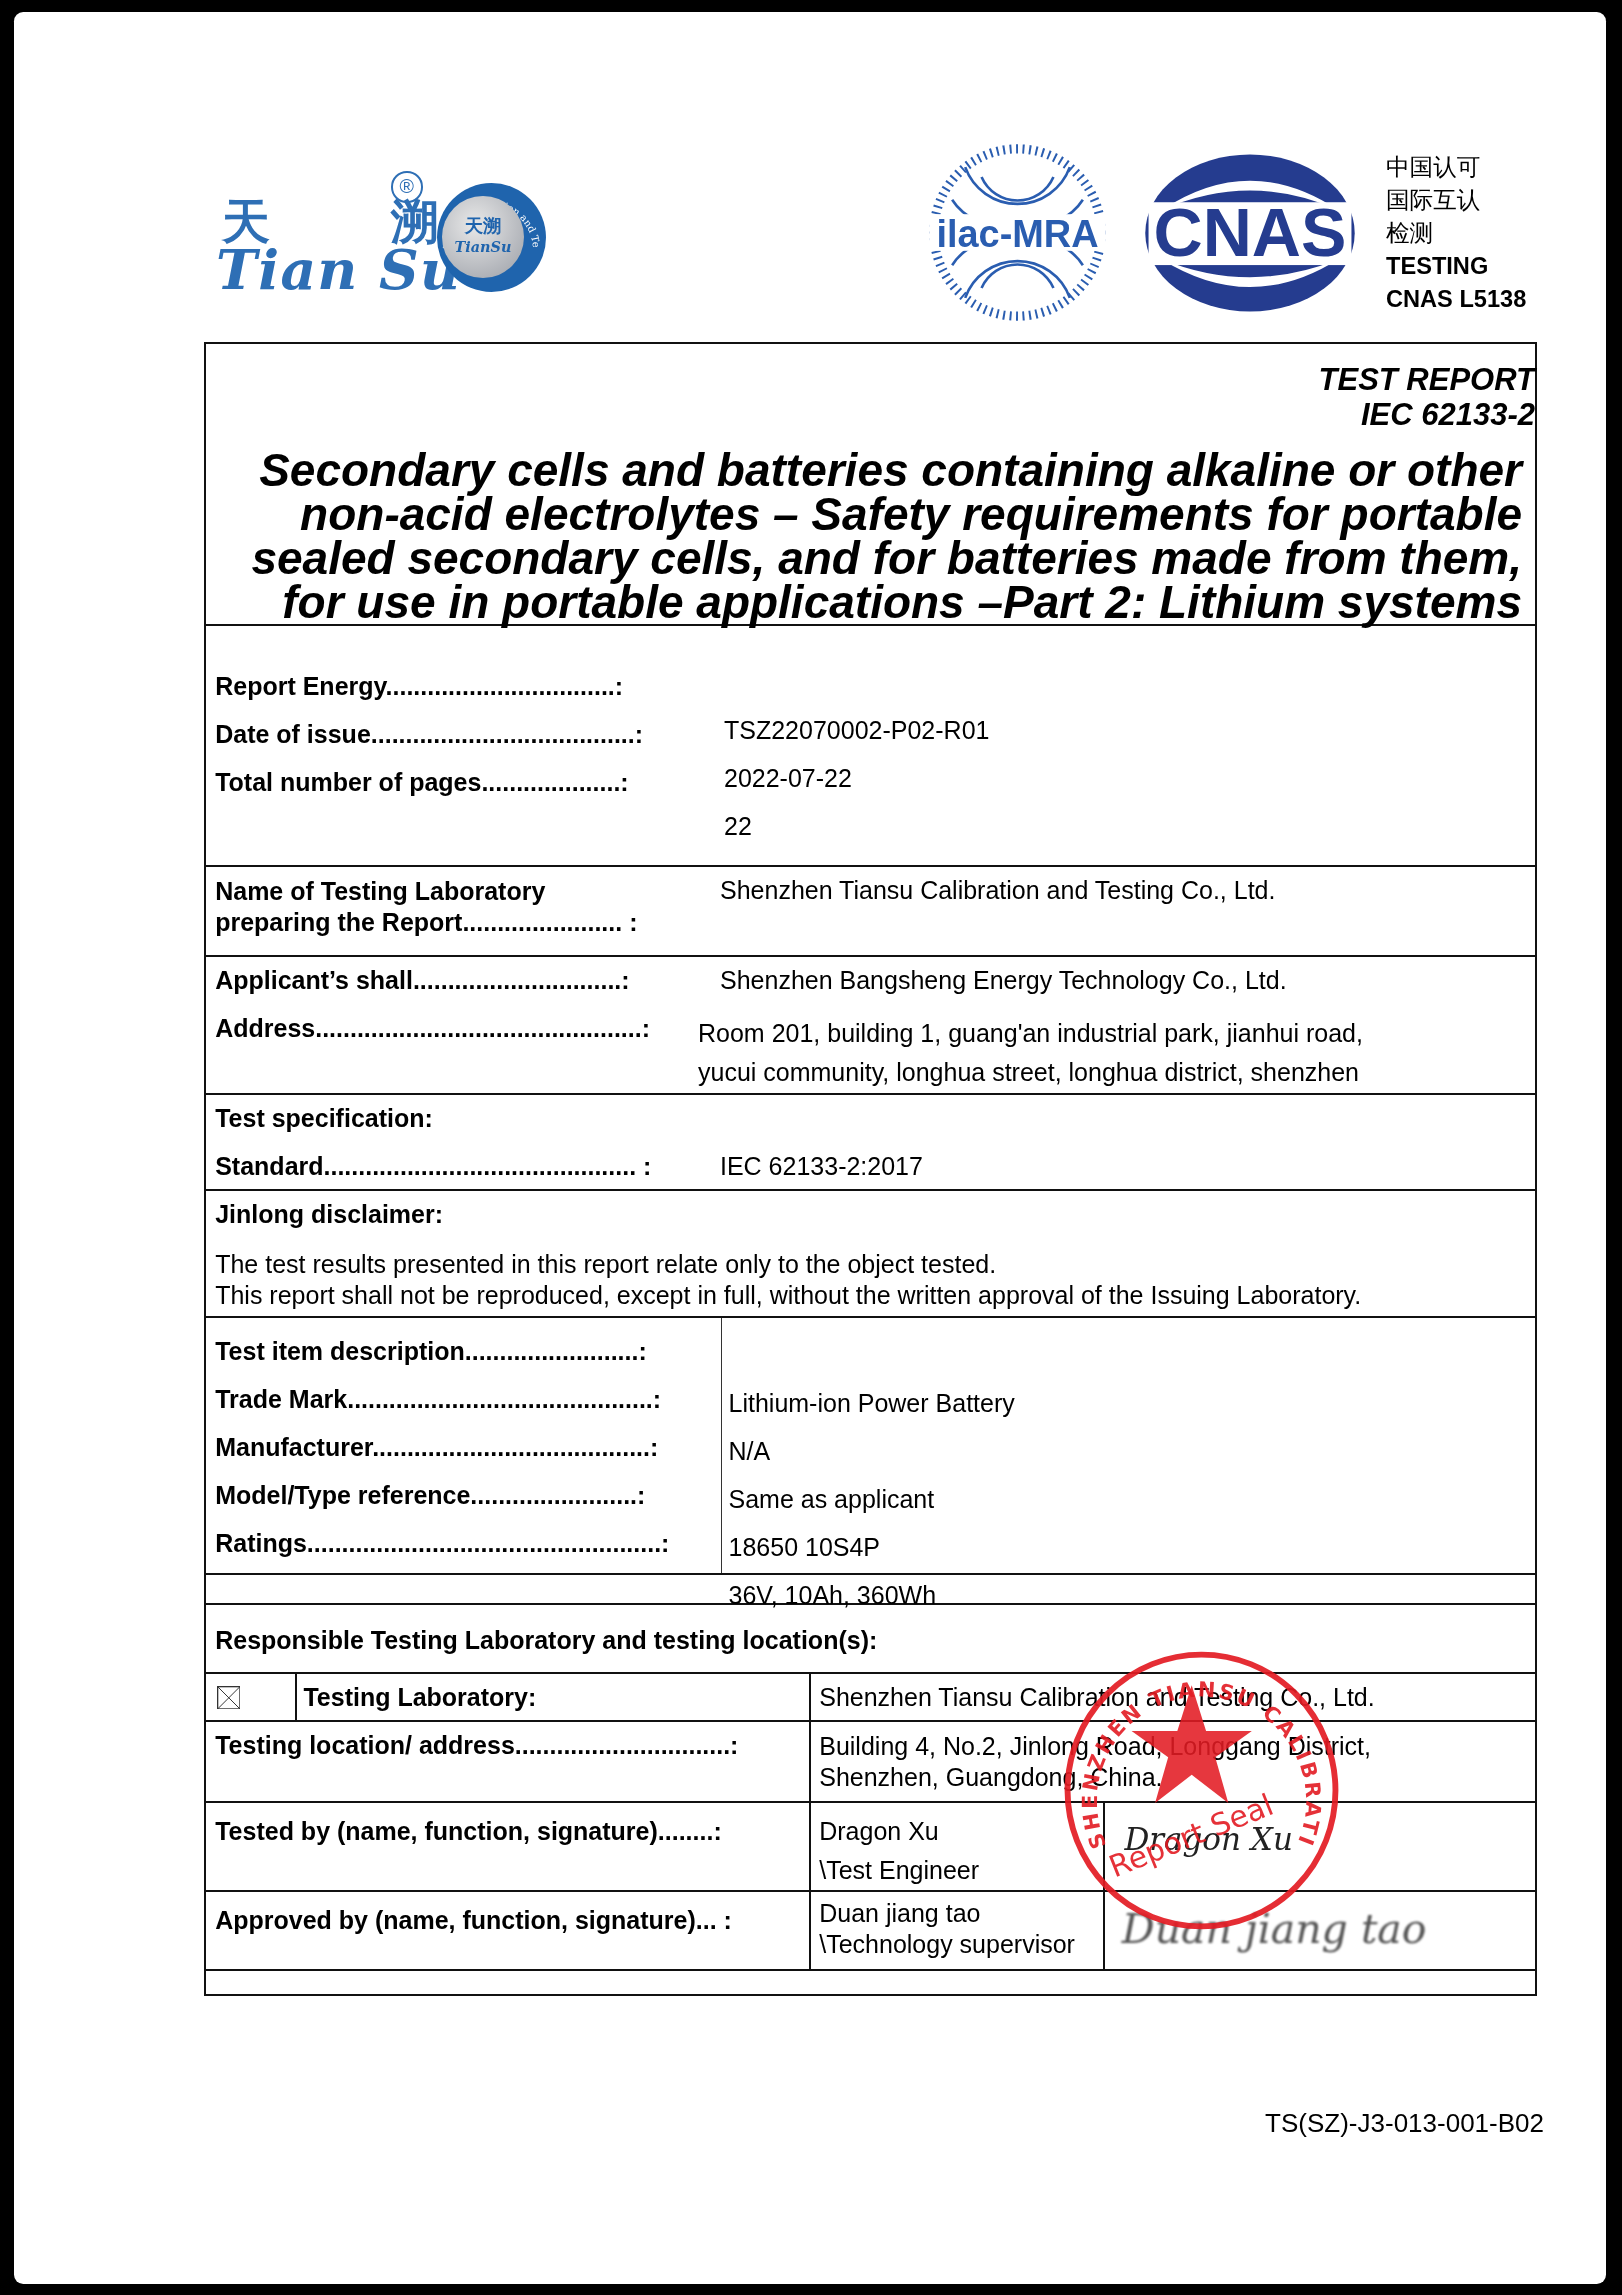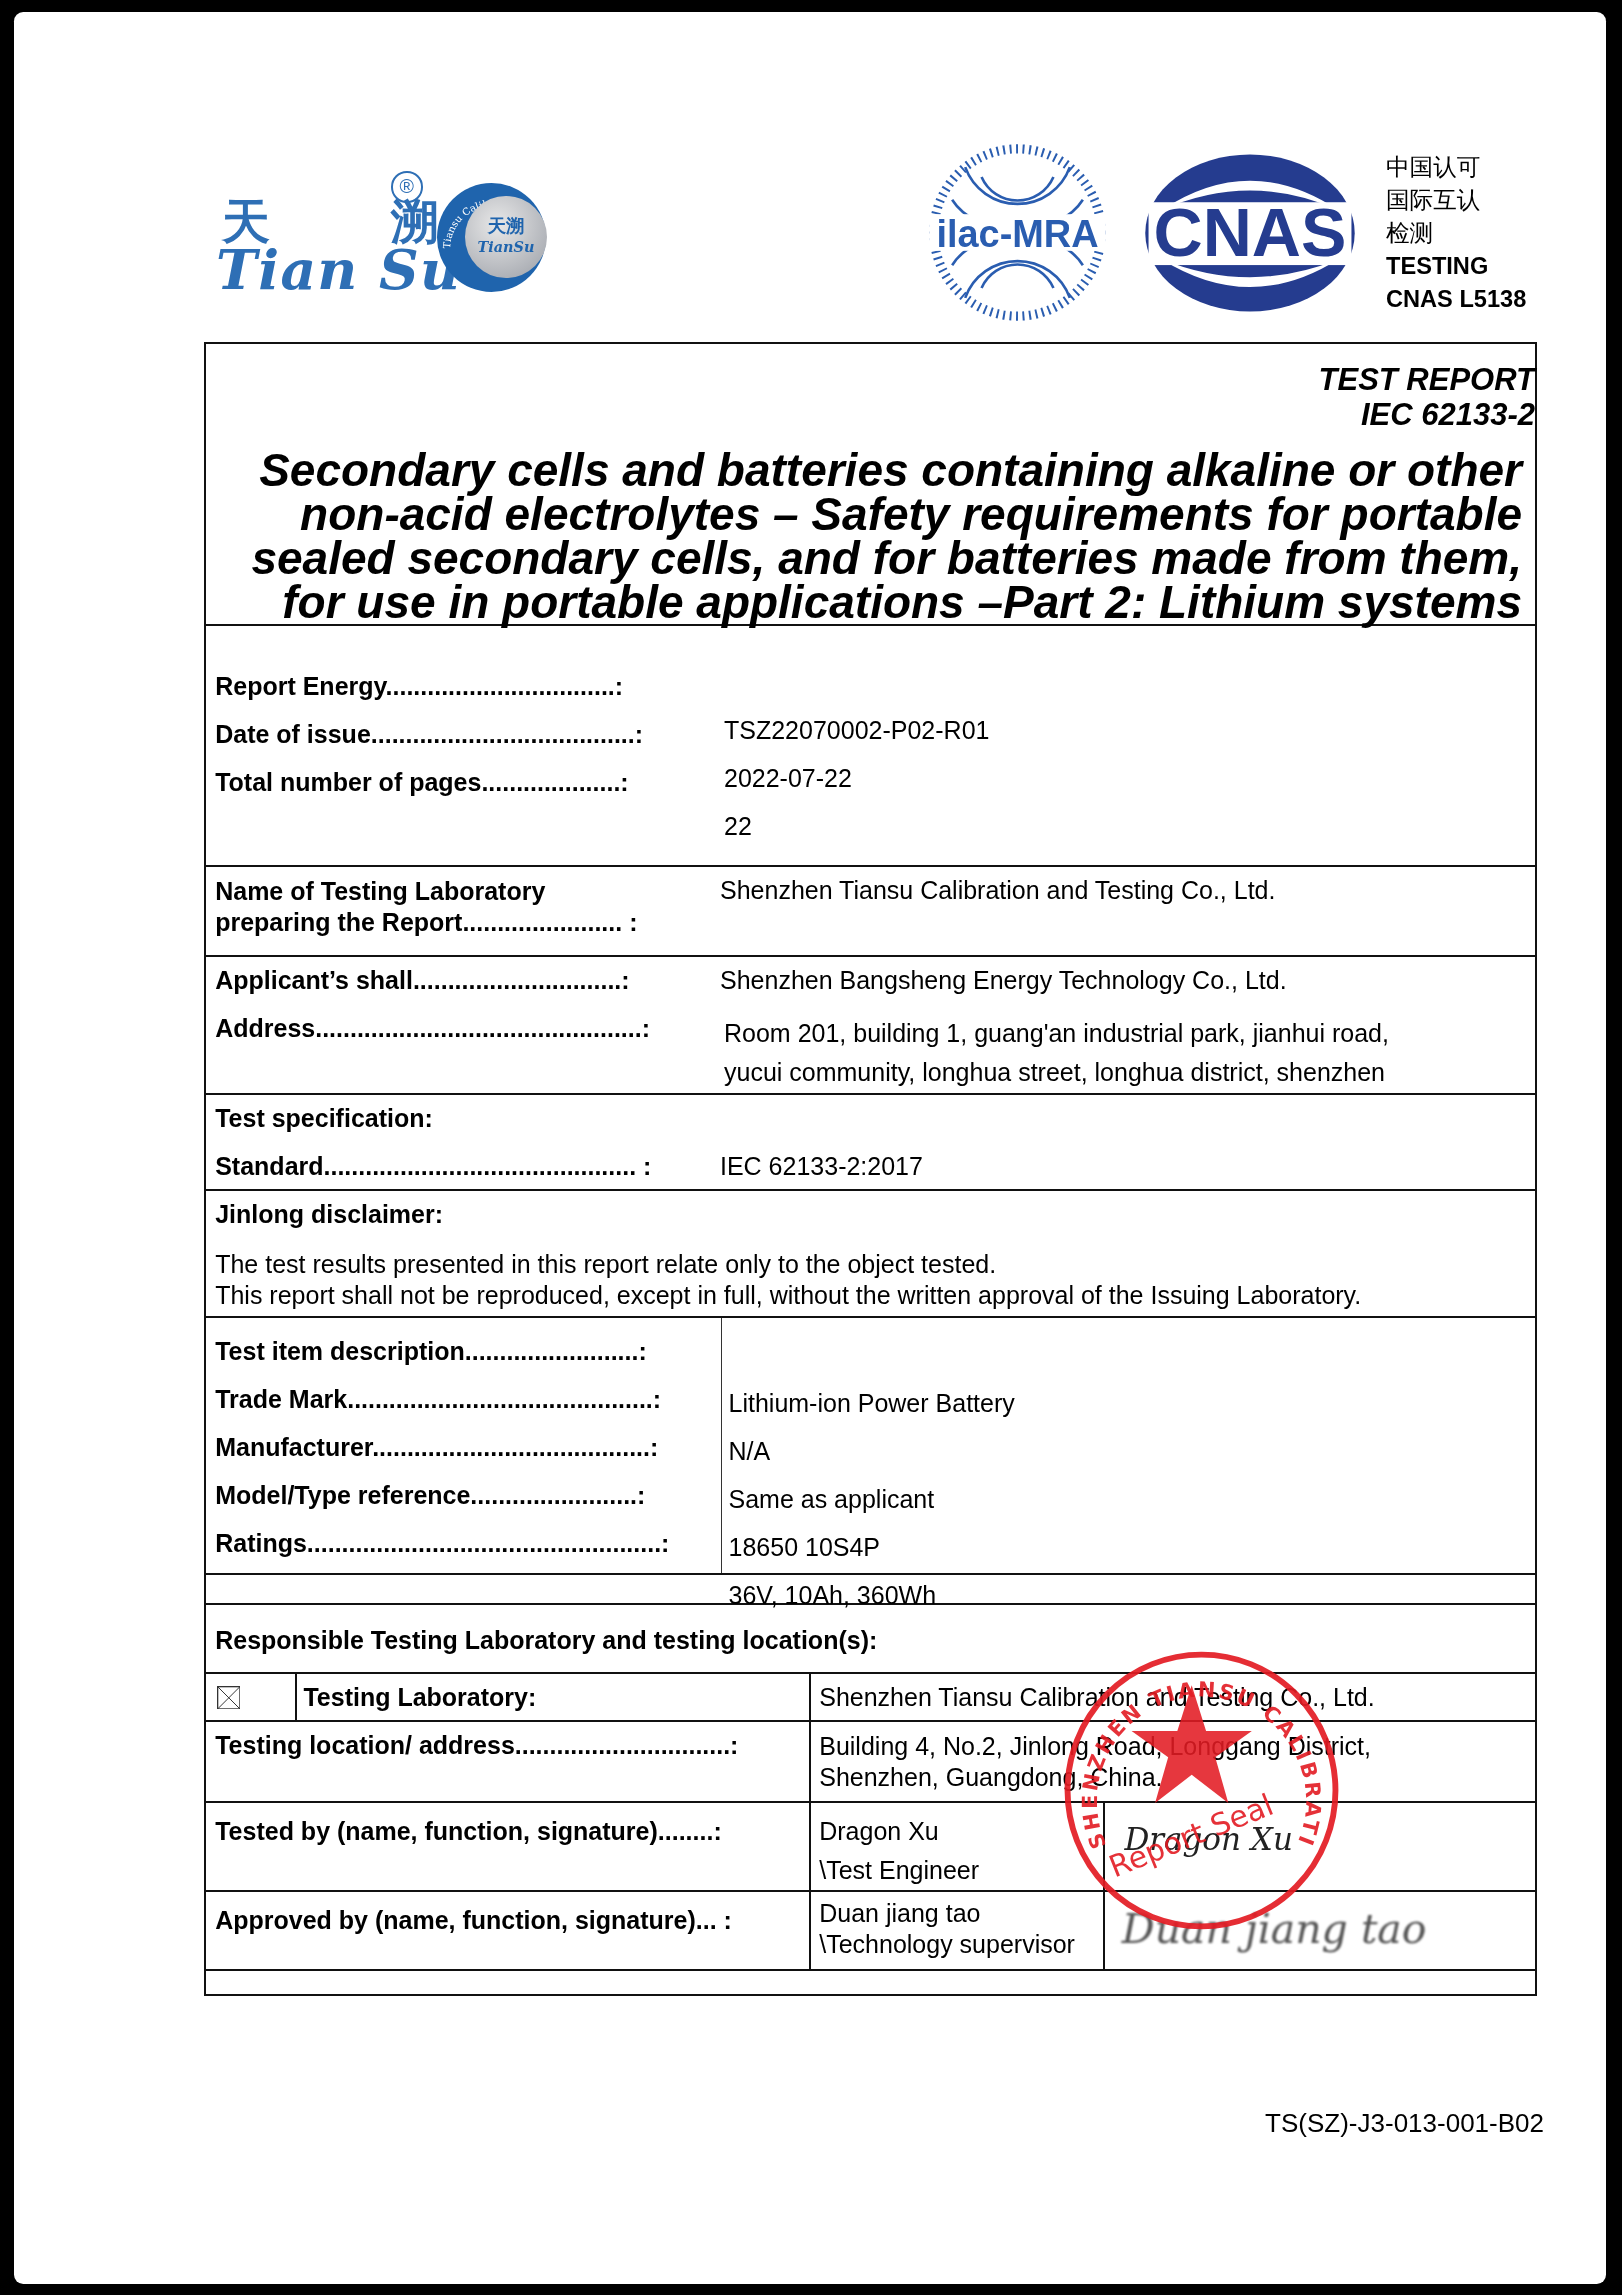--- a/index.html
+++ b/index.html
@@ -4,21 +4,21 @@
 <style>
   html, body { margin:0; padding:0; }
   body { width:1623px; height:2295px; background:#000; position:relative; overflow:hidden;
          font-family:"Liberation Sans", sans-serif; color:#000; }
   .page { position:absolute; left:14.4px; top:11.8px; width:1592px; height:2272px; background:#fff; border-radius:9.2px; }
   .abs { position:absolute; }
   .logo-cn { position:absolute; left:222px; top:190px; font-family:"DejaVu Serif", serif; color:#2e6fb5; font-size:48px; letter-spacing:52px; font-weight:bold; }
   .logo-en { position:absolute; left:216px; top:237px; font-family:"DejaVu Serif", serif; font-style:italic; color:#2e6fb5; font-size:55px; font-weight:bold; letter-spacing:1.3px; }
   .logo-reg { position:absolute; left:391px; top:171px; width:27.5px; height:27.5px; border:2px solid #2e6fb5; border-radius:50%; color:#2e6fb5; font-size:19.6px; text-align:center; line-height:27.5px; }
   .seal-circle { position:absolute; left:437px; top:183px; width:109px; height:109px; border-radius:50%; background:#1f64ad; }
-  .seal-inner { position:absolute; left:28px; top:13px; width:82px; height:82px; border-radius:50%;
+  .seal-inner { position:absolute; left:5px; top:13px; width:82px; height:82px; border-radius:50%;
      background:radial-gradient(circle at 40% 35%, #e8e8e8, #9a9ea6); text-align:center; color:#1f64ad; }
   .seal-inner .c { font-family:"DejaVu Serif", serif; font-size:18.3px; font-weight:bold; margin-top:17px; }
   .seal-inner .e { font-family:"DejaVu Serif", serif; font-style:italic; font-size:14.4px; font-weight:bold; }
   .cnas-text { position:absolute; left:1386px; top:151px; font-size:23.6px; line-height:33px; }
   .cnas-text .b { font-weight:bold; }
   table.rep { position:absolute; left:204px; top:342px; width:1333px; border-collapse:collapse; }
   .rep td { border:2px solid #111; vertical-align:top; padding:0; }
   .title-cell { text-align:right; font-weight:bold; padding-top:18.3px !important; height:249px;font-style:italic; }
   .t1 { font-size:31px; line-height:35px; }
   .t2 { font-size:46px; line-height:44px; margin-top:16px; }
@@ -123,21 +123,21 @@
         <div>preparing the Report....................... :</div>
       </div>
       <div class="val abs" style="left:514px;top:9.2px">Shenzhen Tiansu Calibration and Testing Co., Ltd.</div>
     </td>
   </tr>
   <tr>
     <td colspan="5" style="height:136px" class="cell">
       <div class="lbl abs" style="left:9.2px;top:9.2px">Applicant’s shall..............................:</div>
       <div class="val abs" style="left:514px;top:9.2px">Shenzhen Bangsheng Energy Technology Co., Ltd.</div>
       <div class="lbl abs" style="left:9.2px;top:57px">Address...............................................:</div>
-      <div class="val abs" style="left:518px;top:57px;line-height:39px">
+      <div class="val abs" style="left:492px;top:57px;line-height:39px">
         <div>Room 201, building 1, guang'an industrial park, jianhui road,</div>
         <div>yucui community, longhua street, longhua district, shenzhen</div>
       </div>
     </td>
   </tr>
   <tr>
     <td colspan="5" style="height:94px" class="cell">
       <div class="lbl abs" style="left:9.2px;top:9.2px">Test specification:</div>
       <div class="lbl abs" style="left:9.2px;top:57px">Standard............................................. :</div>
       <div class="val abs" style="left:514px;top:57px">IEC 62133-2:2017</div>

